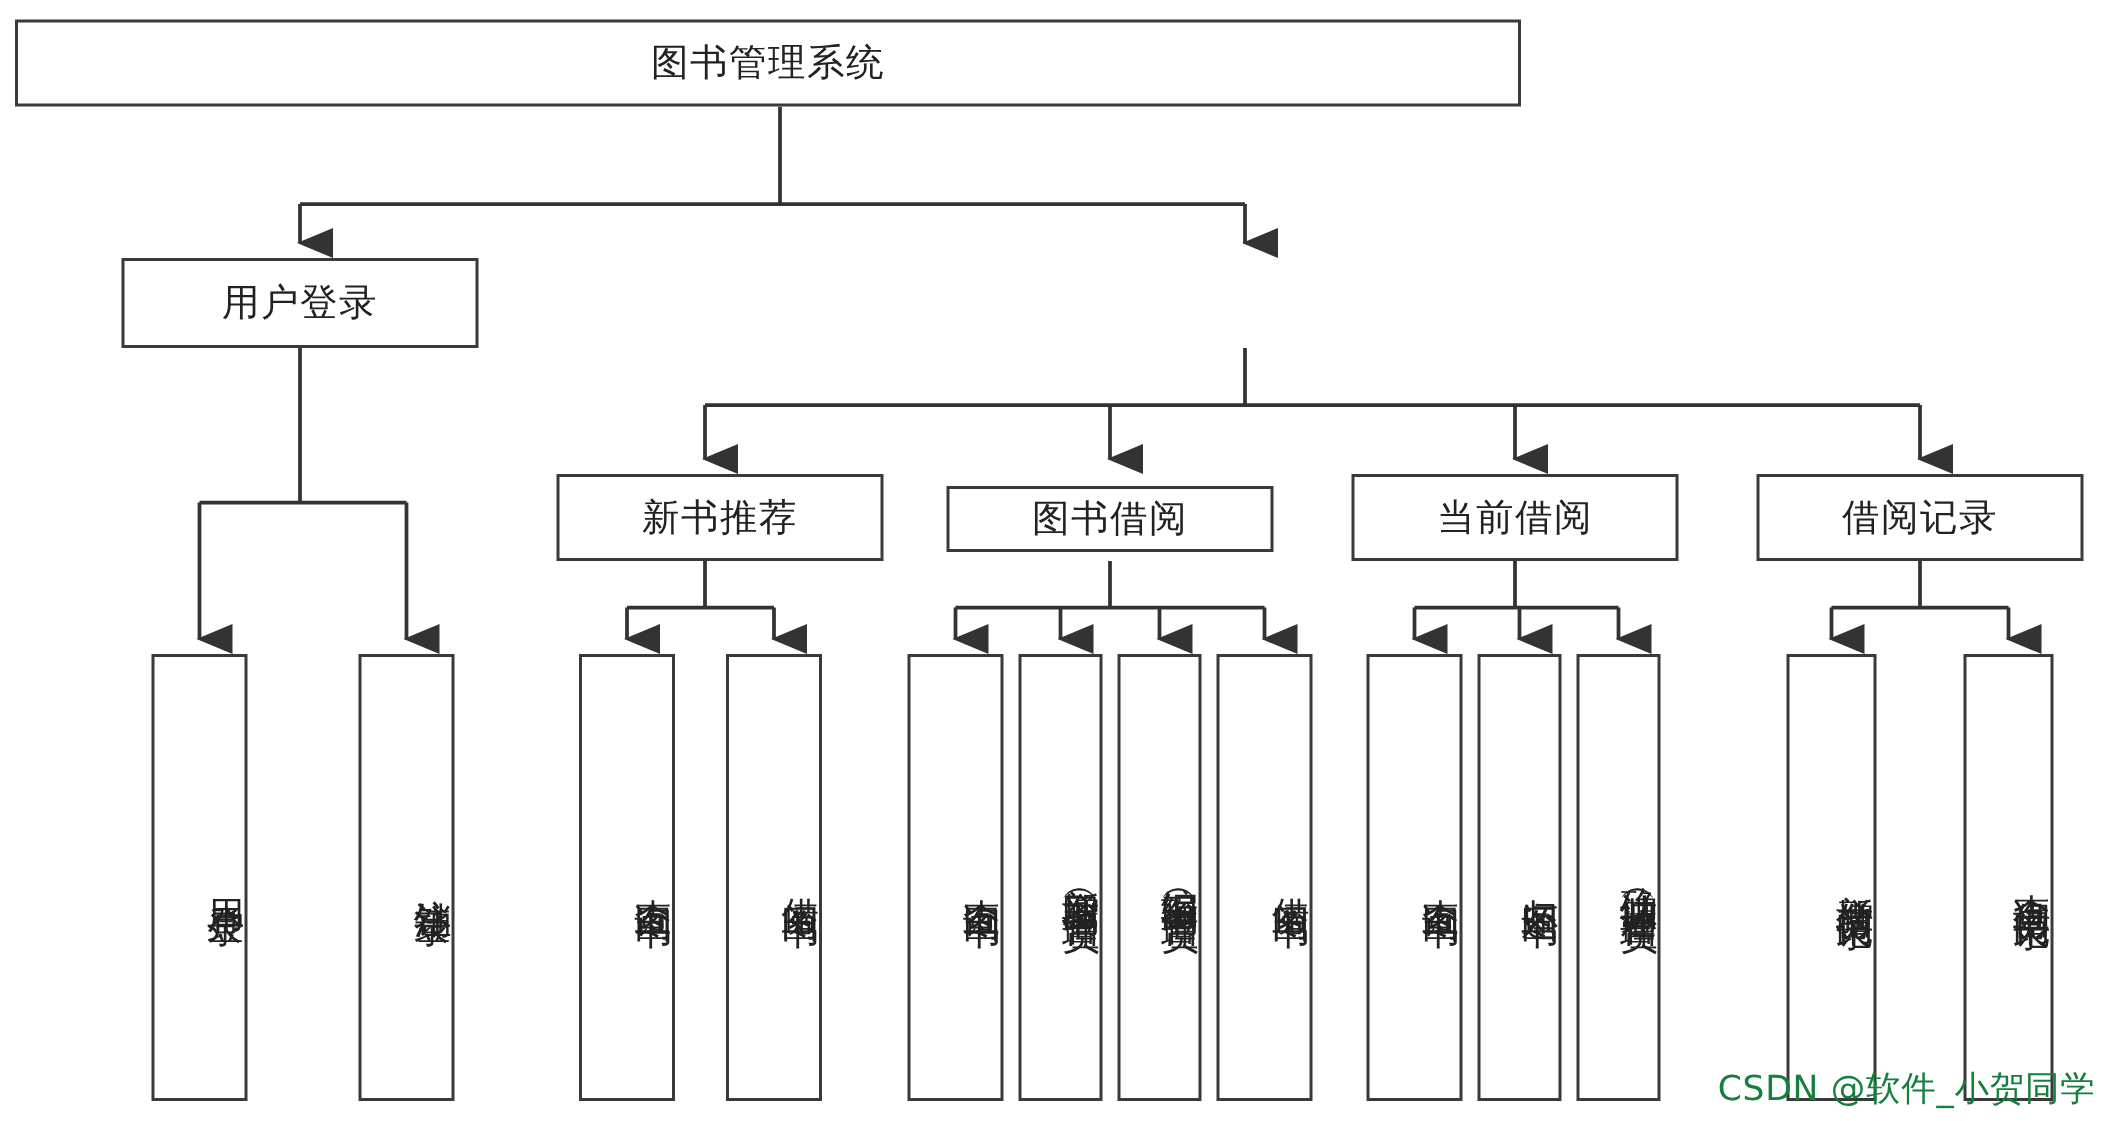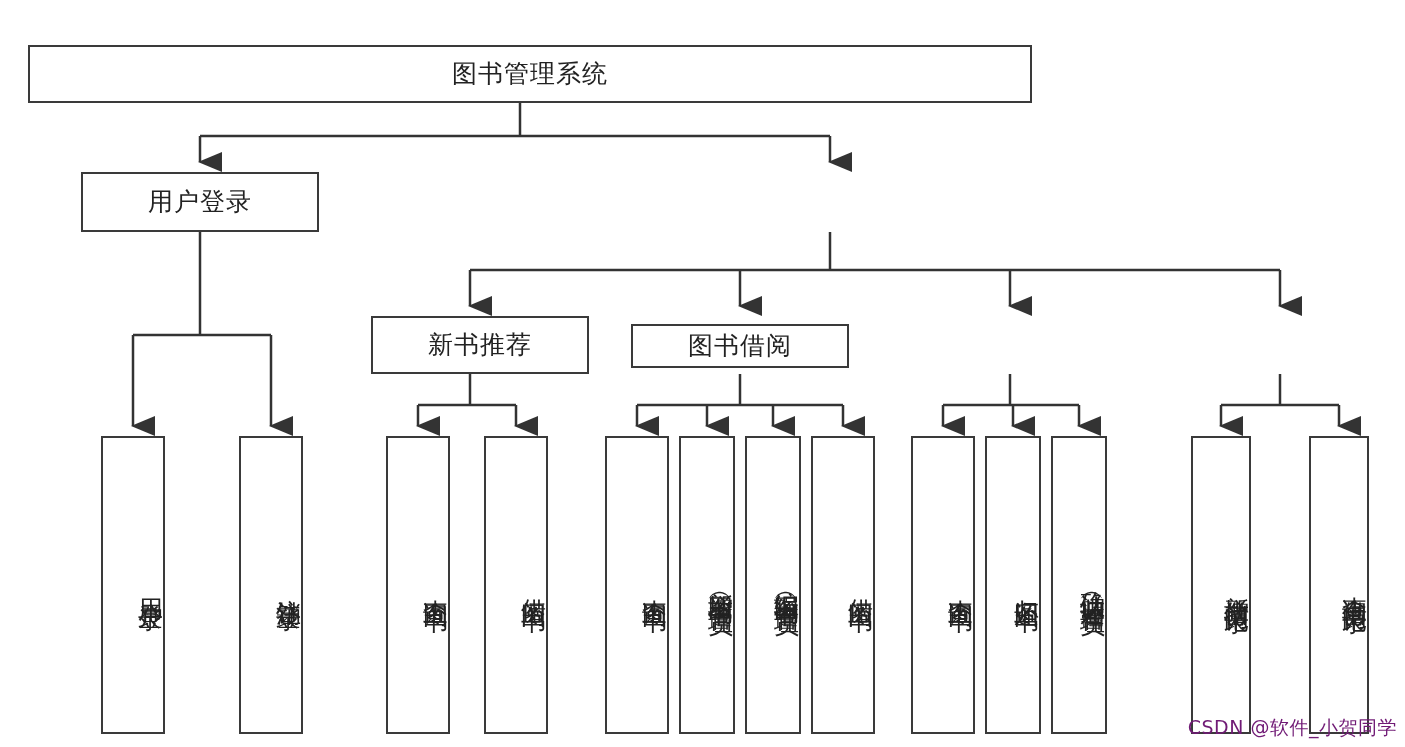--- a/index.html
+++ b/index.html
@@ -56,22 +56,22 @@
   .node .label {
     display: block;
   }
   .node.vertical .label {
     text-align: center;
   }
   #watermark {
     position: absolute;
     right: 8px;
     bottom: 6px;
-    font-size: 19px;
-    color: #701a75;
+    font-size: 23px;
+    color: #15803d;
     letter-spacing: 0.5px;
     white-space: nowrap;
     user-select: none;
   }
 </style>
 </head>
 <body>
 
 <div id="diagram-root">
 
@@ -121,34 +121,40 @@
       <path d="M 1013 405 L 1013 426" marker-end="url(#arrow)"></path>
       <path d="M 1079 405 L 1079 426" marker-end="url(#arrow)"></path>
 
       <path d="M 1280 374 L 1280 405"></path>
       <path d="M 1221 405 L 1339 405"></path>
       <path d="M 1221 405 L 1221 426" marker-end="url(#arrow)"></path>
       <path d="M 1339 405 L 1339 426" marker-end="url(#arrow)"></path>
     </g>
   </svg>
 
-  <div class="node horizontal" style="left:28px;top:13px;width:1004px;height:58px;margin-top:32px;">
+  <div class="node horizontal" style="left:10px;top:13px;width:1004px;height:58px;">
     <span class="label">图书管理系统</span>
   </div>
 
   <div class="node horizontal" style="left:81px;top:172px;width:238px;height:60px;">
     <span class="label">用户登录</span>
   </div>
 
   <div class="node horizontal" style="left:361px;top:316px;width:218px;height:58px;margin-left:10px;">
     <span class="label">新书推荐</span>
   </div>
   <div class="node horizontal" style="left:631px;top:324px;width:218px;height:44px;">
     <span class="label">图书借阅</span>
   </div>
+  <div class="node horizontal" style="left:901px;top:316px;width:218px;height:58px;">
+    <span class="label">当前借阅</span>
+  </div>
+  <div class="node horizontal" style="left:1171px;top:316px;width:218px;height:58px;">
+    <span class="label">借阅记录</span>
+  </div>
 
   <div class="node vertical" style="left:101px;top:436px;width:64px;height:298px;">
     <span class="label">用户登录</span>
   </div>
   <div class="node vertical" style="left:239px;top:436px;width:64px;height:298px;">
     <span class="label">注销登录</span>
   </div>
 
   <div class="node vertical" style="left:386px;top:436px;width:64px;height:298px;">
     <span class="label">查询图书</span>

